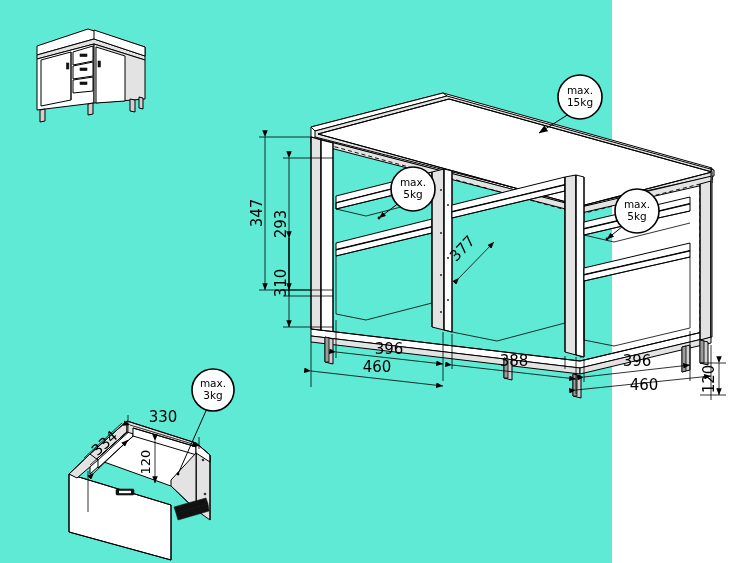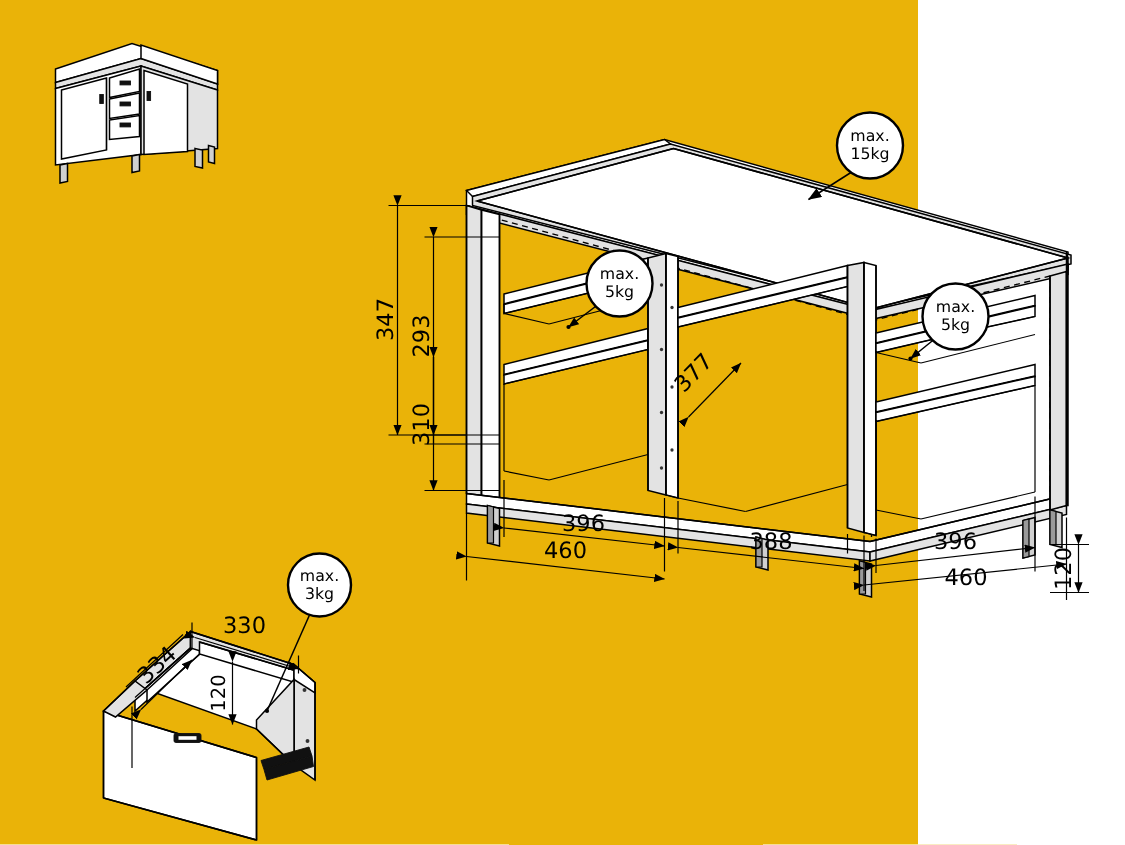--- a/index.html
+++ b/index.html
@@ -1,18 +1,18 @@
 <!DOCTYPE html>
 <html><head>
 <meta charset="utf-8">
 <style>
   html,body{margin:0;padding:0;background:#ffffff;}
   body{width:750px;height:563px;overflow:hidden;
        font-family:"DejaVu Sans","Liberation Sans",sans-serif;}
-  #stage{position:relative;width:612px;height:563px;background:#eab308;text-align:center;}
+  #stage{position:relative;width:612px;height:563px;background:#5eead4;text-align:center;}
   svg{display:block;}
   .ln{stroke:#000;fill:none;stroke-width:1;}
   .ln-thin{stroke:#000;fill:none;stroke-width:0.8;}
   .ln-thick{stroke:#000;fill:none;stroke-width:1.8;}
   .dim{stroke:#000;fill:none;stroke-width:0.8;}
   .dash{stroke:#000;fill:none;stroke-width:0.9;stroke-dasharray:4 3;}
   .face{fill:#ffffff;stroke:#000;stroke-width:1;}
   .shade{fill:#e3e3e3;stroke:#000;stroke-width:1;}
   .shade2{fill:#d0d0d0;stroke:#000;stroke-width:1;}
   .dkr{fill:#9a9a9a;stroke:#000;stroke-width:0.8;}

